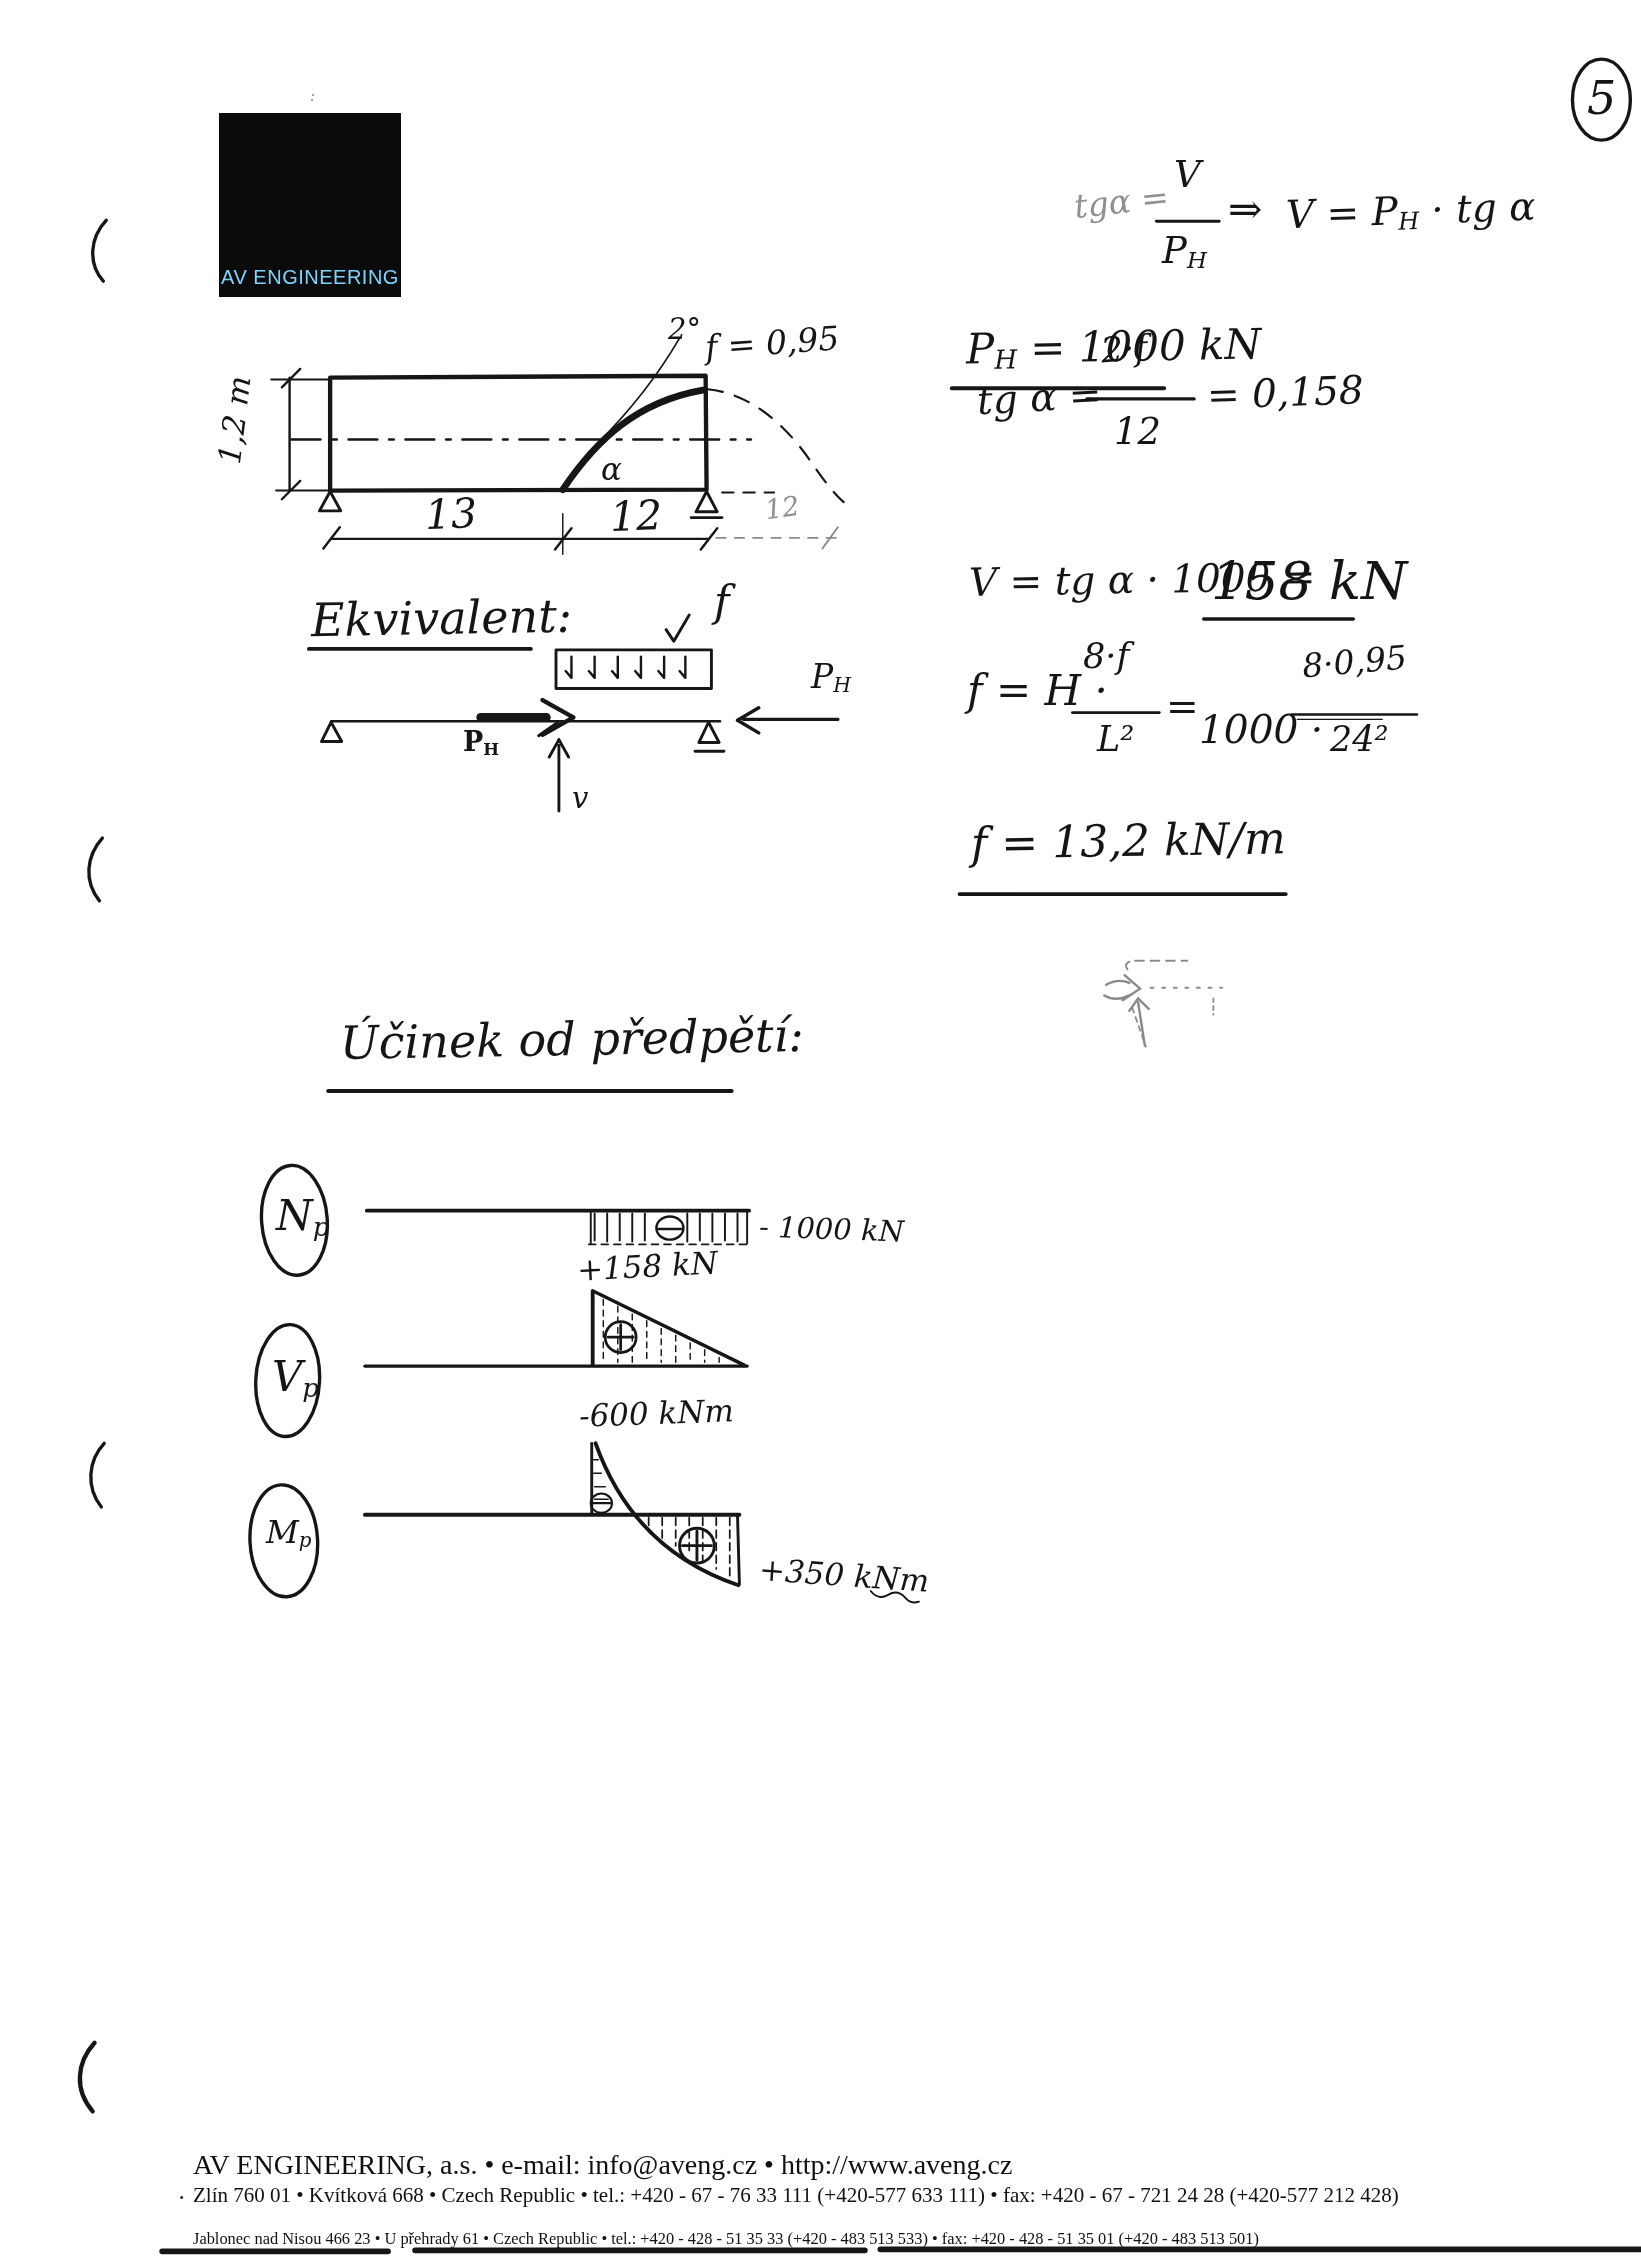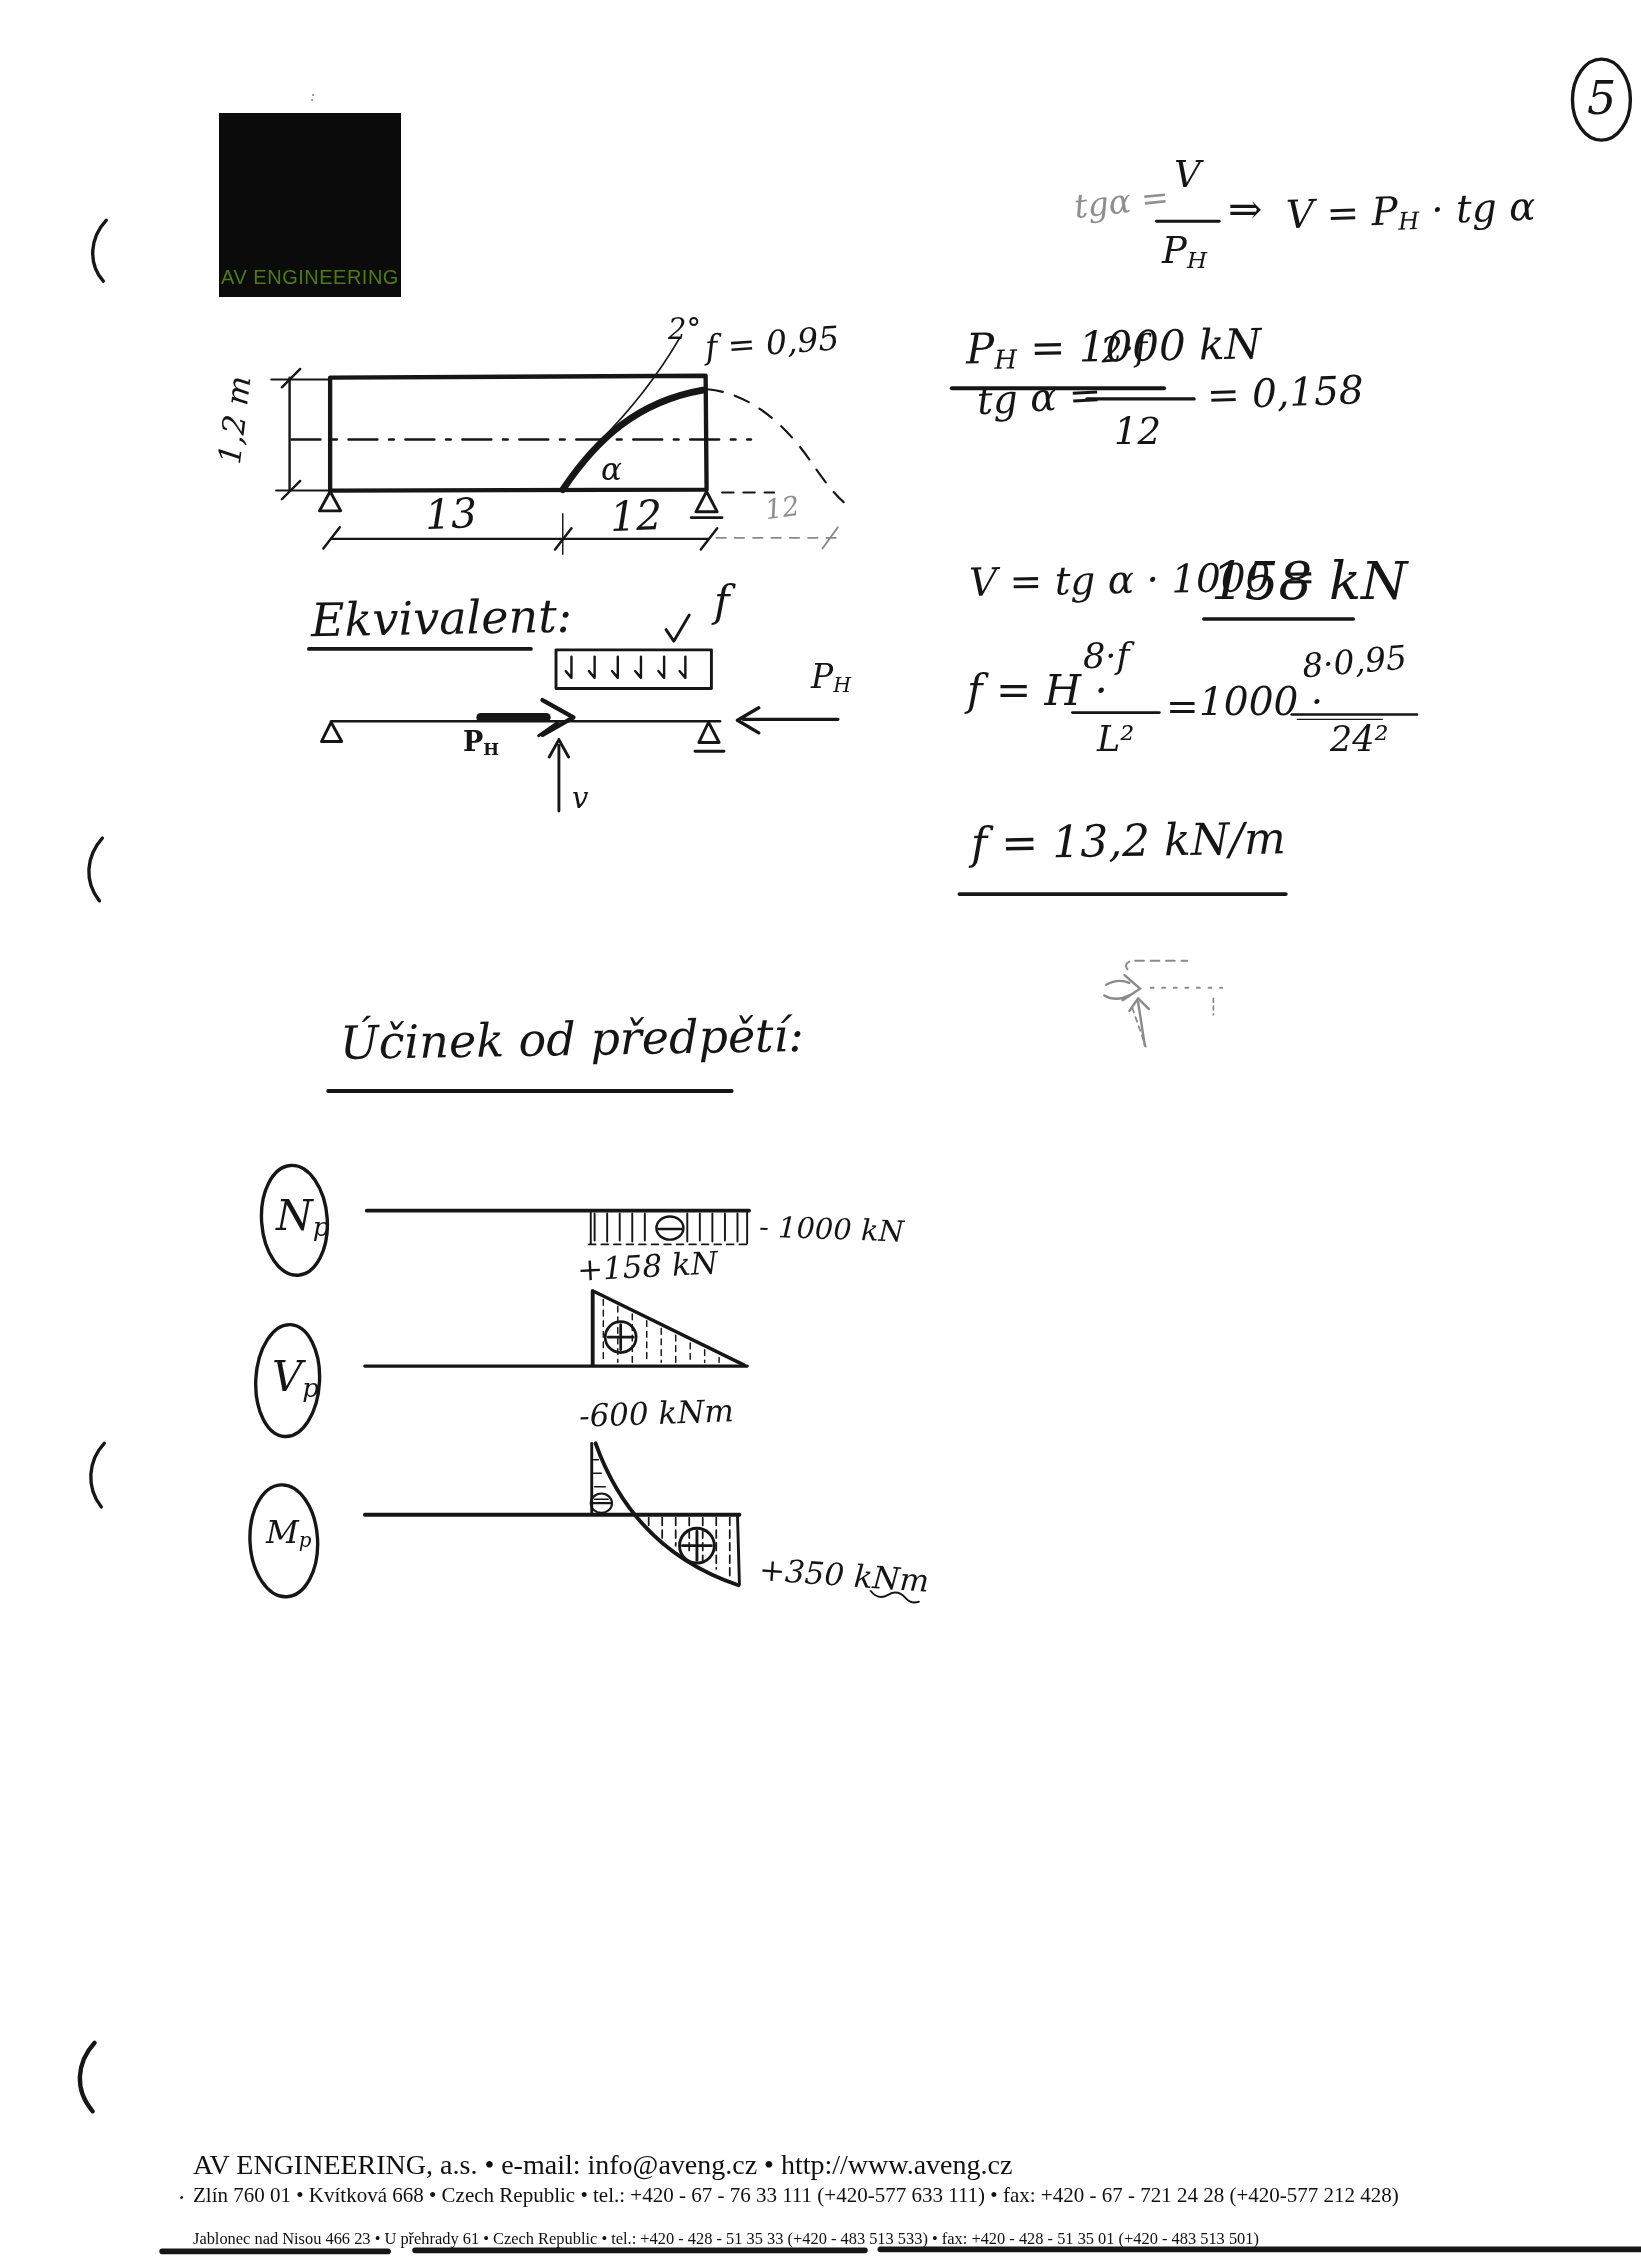--- a/index.html
+++ b/index.html
@@ -4,21 +4,21 @@
 <style>
   html,body{margin:0;padding:0;background:#e8e8e8;}
   #page{position:relative;width:1641px;height:2265px;background:#ffffff;overflow:hidden;
         font-family:"Liberation Serif",serif;}
   .hw{position:absolute;font-family:"DejaVu Serif",serif;font-style:italic;color:#151515;white-space:nowrap;line-height:1;}
   .hw sub{font-size:62%;vertical-align:-22%;}
   .faint{color:#8f8f8f;}
   .print{position:absolute;font-family:"Liberation Serif",serif;color:#101010;white-space:nowrap;}
   .center{text-align:left;}
   #logo{position:absolute;left:219px;top:113px;width:182px;height:184px;background:#0b0b0b;}
-  #logo .logo-text{position:absolute;left:0;right:0;bottom:7.7px;color:#4d7c0f;
+  #logo .logo-text{position:absolute;left:0;right:0;bottom:7.7px;color:#7dd3fc;
      font-family:"Liberation Sans",sans-serif;font-size:20px;letter-spacing:0.5px;text-align:center;font-weight:400;}
   svg{position:absolute;left:0;top:0;}
   .stk{stroke:#161616;fill:none;stroke-linecap:round;stroke-linejoin:round;}
   .gry{stroke:#8a8a8a;fill:none;stroke-linecap:round;}
 </style>
 </head>
 <body>
 
 <div id="page">
 
@@ -167,21 +167,21 @@
   <div class="hw" style="left:1114px;top:413px;font-size:37px;">12</div>
   <div class="hw" style="left:1207px;top:373px;font-size:39px;transform:rotate(-2deg);">= 0,158</div>
 
   <div class="hw" style="left:969px;top:560px;font-size:39px;transform:rotate(-1deg);">V = tg α · 1000 =</div>
   <div class="hw" style="left:1211px;top:554px;font-size:53px;">158 kN</div>
 
   <div class="hw" style="left:967px;top:670px;font-size:42px;">f = H ·</div>
   <div class="hw" style="left:1083px;top:639px;font-size:35px;">8·f</div>
   <div class="hw" style="left:1097px;top:722px;font-size:35px;">L²</div>
   <div class="hw" style="left:1166px;top:687px;font-size:39px;">=</div>
-  <div class="hw" style="left:1199px;top:682px;font-size:39px;">1000 ·</div>
+  <div class="hw" style="left:1199px;top:710px;font-size:39px;">1000 ·</div>
   <div class="hw" style="left:1302px;top:645px;font-size:33px;transform:rotate(-5deg);">8·0,95</div>
   <div class="hw" style="left:1330px;top:722px;font-size:35px;">24²</div>
 
   <div class="hw" style="left:971px;top:819px;font-size:44px;transform:rotate(-1deg);">f = 13,2 kN/m</div>
 
   <div class="hw" style="left:668px;top:315px;font-size:29px;">2°</div>
   <div class="hw" style="left:705px;top:326px;font-size:33px;transform:rotate(-4deg);">f = 0,95</div>
   <div class="hw" style="left:601px;top:454px;font-size:31px;">α</div>
   <div class="hw" style="left:214px;top:462px;font-size:31px;transform:rotate(-83deg);transform-origin:left top;">1,2 m</div>
   <div class="hw" style="left:425px;top:494px;font-size:41px;transform:rotate(-2deg);">13</div>

